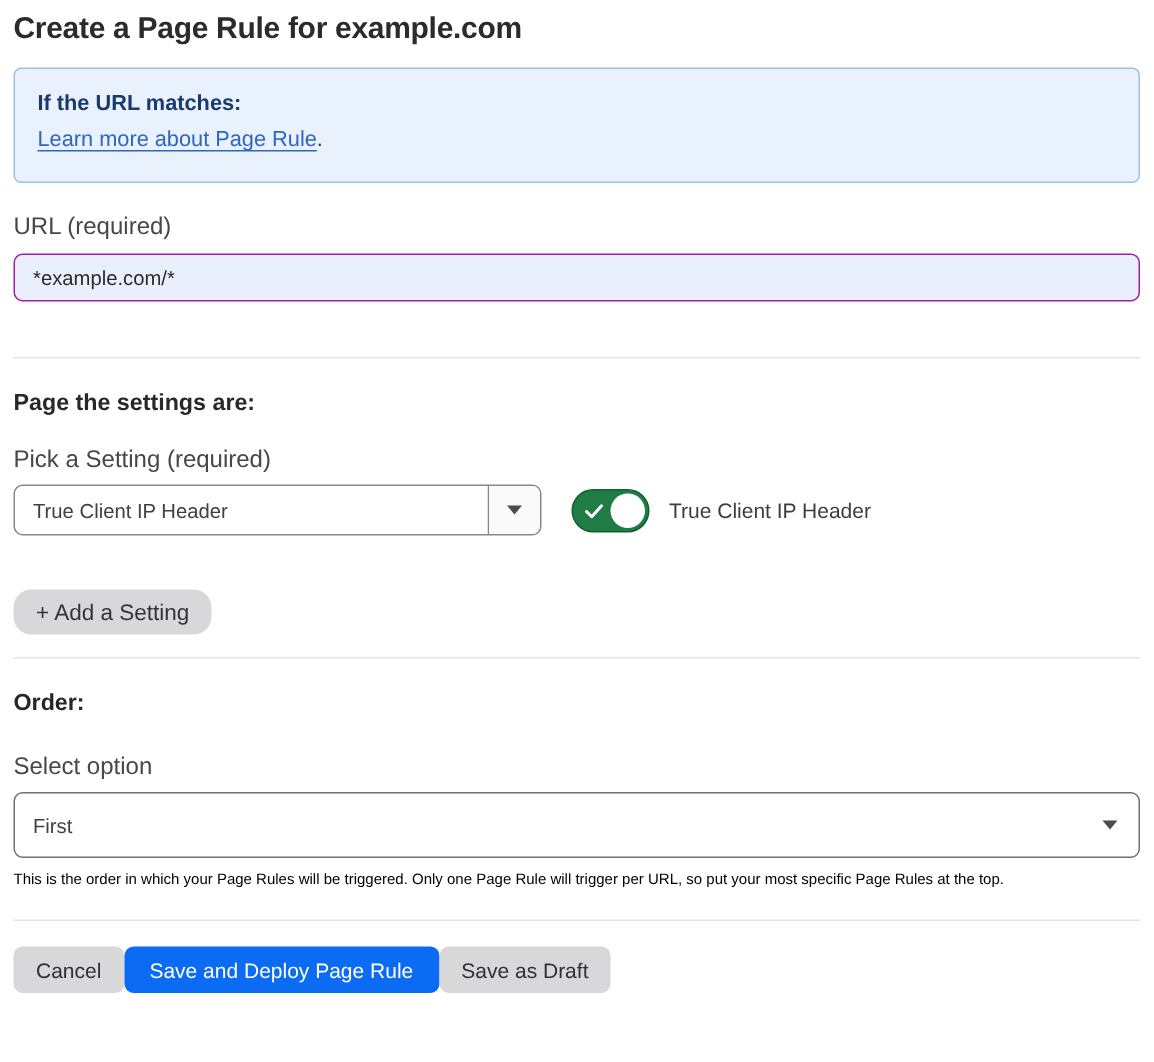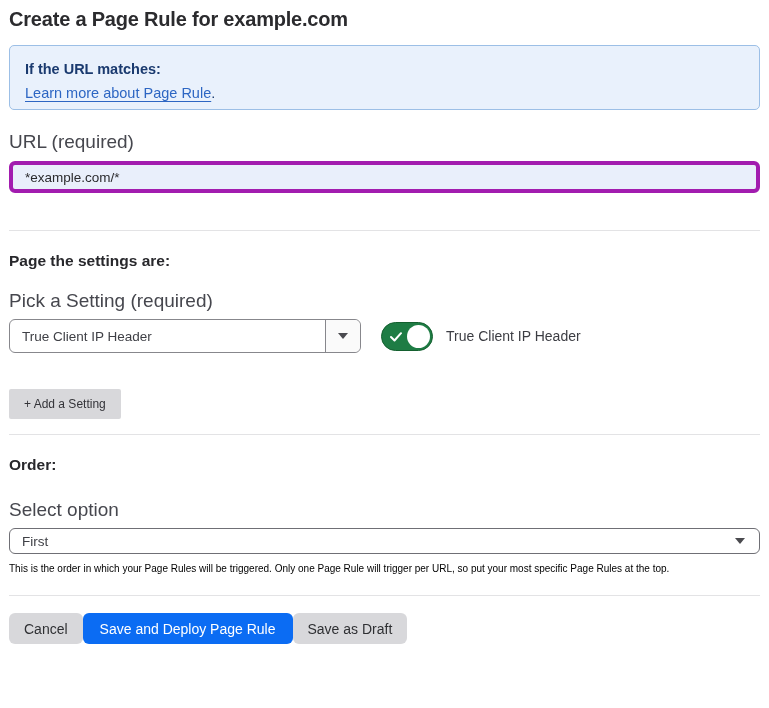--- a/index.html
+++ b/index.html
@@ -19,47 +19,47 @@
     letter-spacing: -0.2px;
     margin-top: 2px;
   }
 
   
   .info-box {
     margin-top: 14px;
     background: #e9f1fc;
     border: 1px solid #9cbfe6;
     border-radius: 5px;
-    padding: 11px 15px 4px;
+    padding: 11px 15px 16px;
     color: #1a3a6f;
     font-size: 14.5px;
     line-height: 24px;
   }
   .info-heading { font-weight: 700; }
   .info-link {
     color: #2d66c3;
     text-decoration: underline;
     text-underline-offset: 3px;
     cursor: pointer;
   }
   .info-link-suffix { color: #1a3a6f; }
 
   .field-label {
     margin-top: 21px;
-    font-size: 19px;
+    font-size: 16px;
     color: #46474e;
   }
 
   .url-input {
     display: block;
     margin-top: 8px;
     width: 100%;
     height: 32px;
     background: #e9effb;
-    border: 4px solid #a21caf;
+    border: 1px solid #a21caf;
     border-radius: 6px;
     padding: 0 12px;
     font-size: 13.5px;
     color: #2b2b2e;
     font-family: "Liberation Sans", sans-serif;
   }
 
   hr.divider {
     border: none;
     border-top: 1px solid #e3e3e5;
@@ -147,32 +147,32 @@
     color: #3c3d43;
   }
 
   .add-setting-btn {
     display: inline-block;
     margin-top: 36px;
     height: 30px;
     padding: 0 15px;
     background: #d8d8db;
     border: none;
-    border-radius: 2px;
-    font-size: 12px;
+    border-radius: 12px;
+    font-size: 15px;
     color: #333338;
     font-family: "Liberation Sans", sans-serif;
     cursor: pointer;
   }
 
   .order-label { margin-top: 25px; }
   .order-select {
     margin-top: 7px;
     width: 100%;
-    height: 26px;
+    height: 44px;
     border: 1px solid #6f6f75;
     justify-content: space-between;
     padding-right: 14px;
   }
 
   .help-text {
     margin-top: 5px;
     font-size: 10px;
     line-height: 20px;
     color: #000000;

